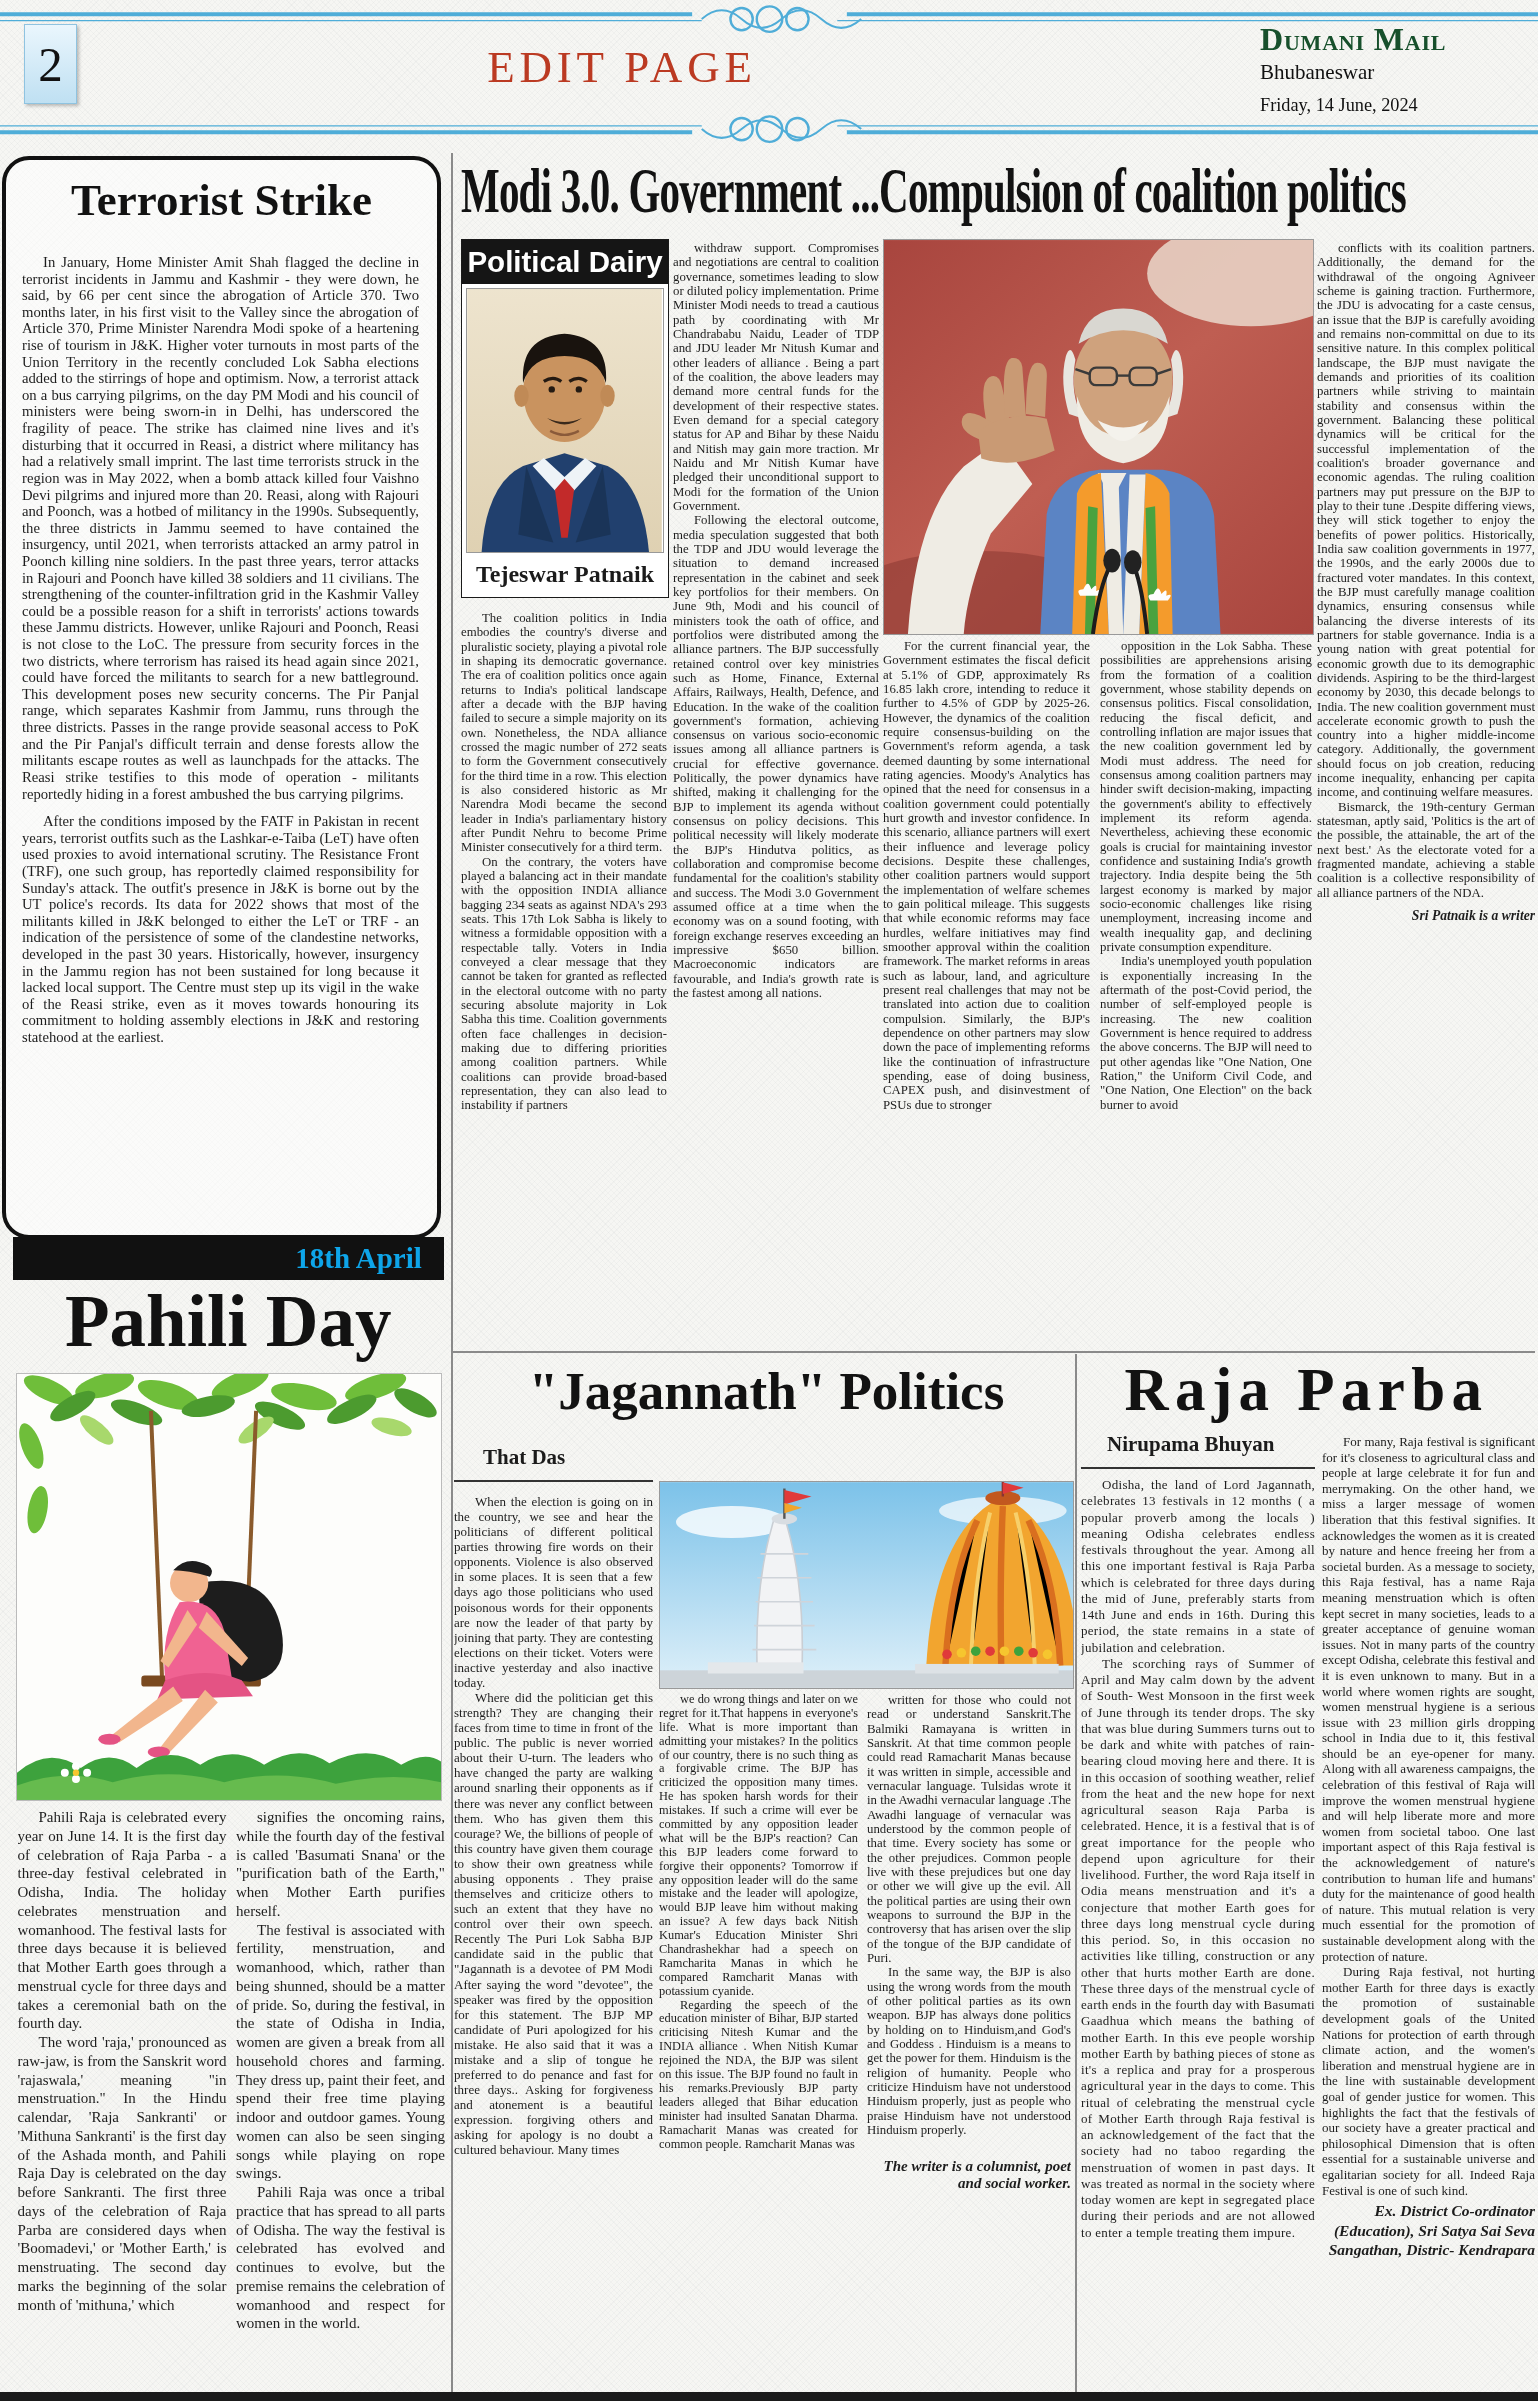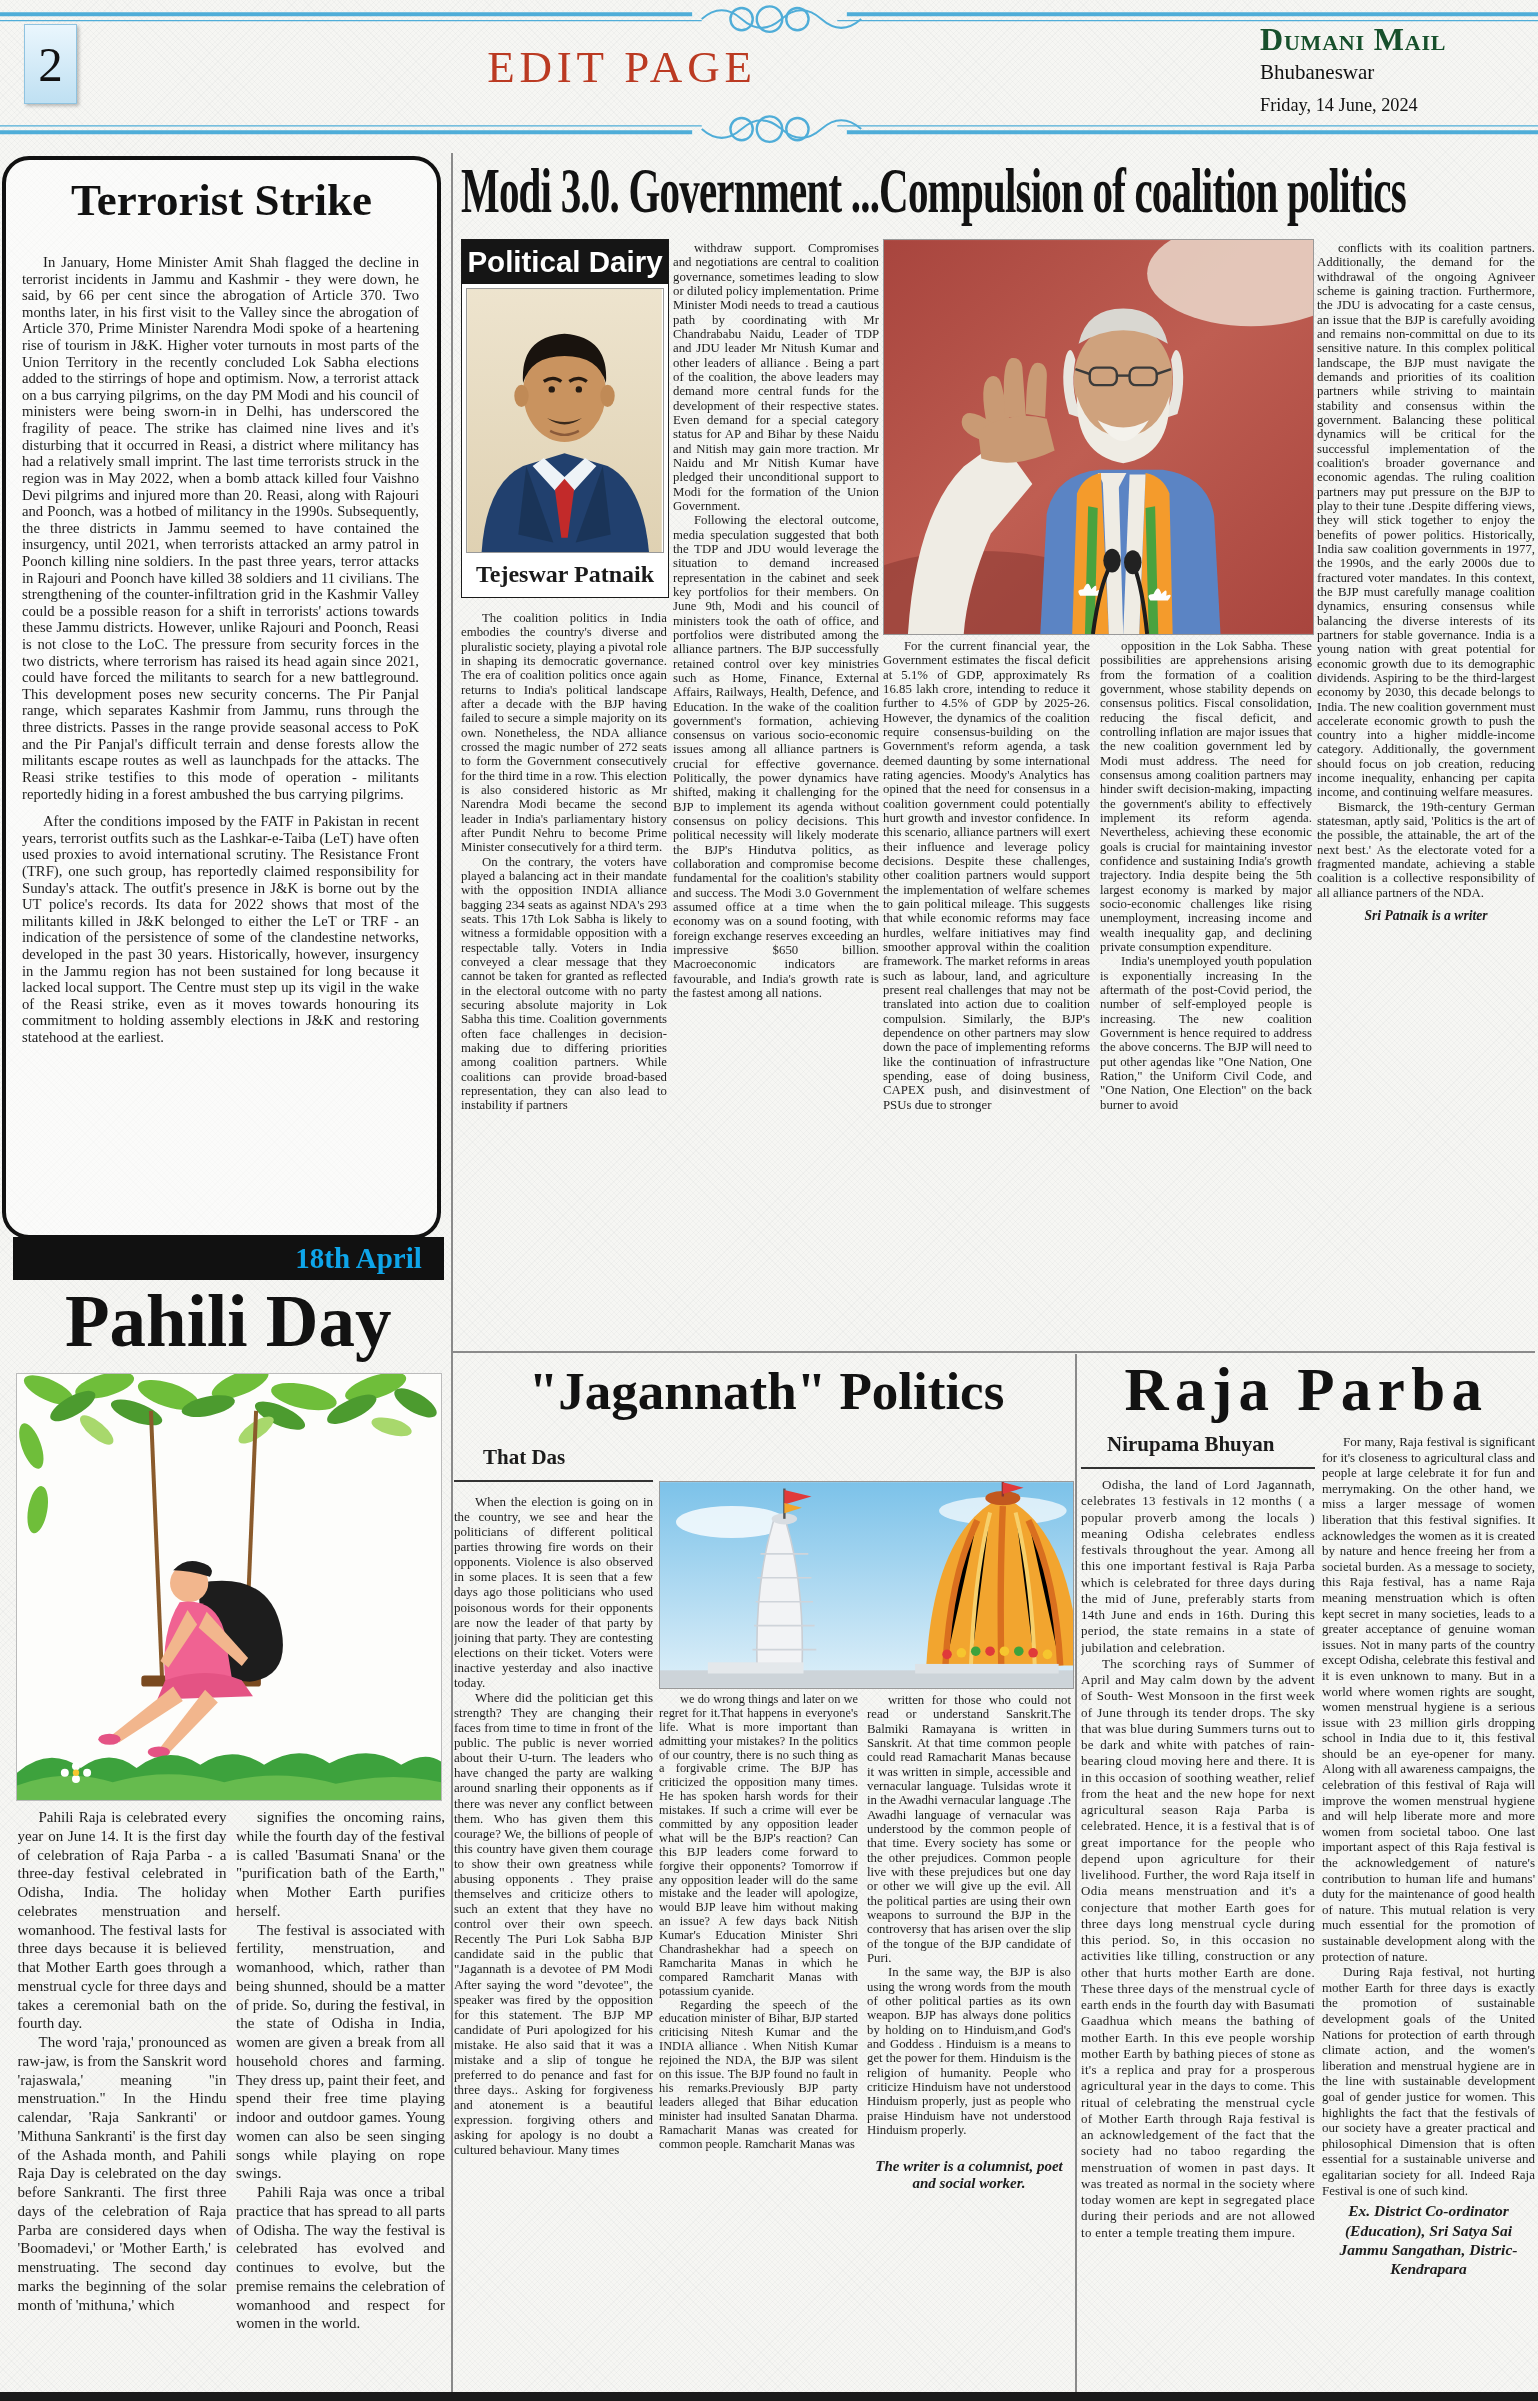--- a/index.html
+++ b/index.html
@@ -13,21 +13,21 @@
   .col{position:absolute;text-align:justify;overflow:hidden;color:#1d1d1d;}
   .col p{margin:0;text-indent:21px;}
   .body-lg{font-size:14.7px;line-height:1.13;}
   .body-md{font-size:12.8px;line-height:1.12;}
   .body-md2{font-size:12.4px;line-height:1.12;}
   .body-jg1{font-size:13px;line-height:1.16;}
   .body-raja1{font-size:13px;line-height:1.25;letter-spacing:0.3px;}
   .body-raja2{font-size:13px;line-height:1.2;}
   .pahili-body{font-size:15px;line-height:1.25;}
   .headline{font-weight:bold;color:#121212;}
-  .signoff{font-weight:bold;font-style:italic;text-align:center;}
+  .signoff{font-weight:bold;font-style:italic;text-align:right;}
   .rule{position:absolute;background:#8a8a8a;}
   .byline{font-weight:bold;font-size:21px;}
   .ornament{position:absolute;left:0;width:100%;}
   svg{display:block;}
 </style>
 </head>
 <body>
 
 <div class="page">
 
@@ -381,17 +381,17 @@
   <div class="rule" style="left:1081px;top:1467px;width:234px;height:1.6px;background:#333;"></div>
 
   <div class="col body-raja1" style="left:1081px;top:1477px;width:234px;height:912px;">
     <p>Odisha, the land of Lord Jagannath, celebrates 13 festivals in 12 months ( a popular proverb among the locals ) meaning Odisha celebrates endless festivals throughout the year. Among all this one important festival is Raja Parba which is celebrated for three days during the mid of June, preferably starts from 14th June and ends in 16th. During this period, the state remains in a state of jubilation and celebration.</p>
     <p>The scorching rays of Summer of April and May calm down by the advent of South- West Monsoon in the first week of June through its tender drops. The sky that was blue during Summers turns out to be dark and white with patches of rain-bearing cloud moving here and there. It is in this occasion of soothing weather, relief from the heat and the new hope for next agricultural season Raja Parba is celebrated. Hence, it is a festival that is of great importance for the people who depend upon agriculture for their livelihood. Further, the word Raja itself in Odia means menstruation and it's a conjecture that mother Earth goes for three days long menstrual cycle during this period. So, in this occasion no activities like tilling, construction or any other that hurts mother Earth are done. These three days of the menstrual cycle of earth ends in the fourth day with Basumati Gaadhua which means the bathing of mother Earth. In this eve people worship mother Earth by bathing pieces of stone as it's a replica and pray for a prosperous agricultural year in the days to come. This ritual of celebrating the menstrual cycle of Mother Earth through Raja festival is an acknowledgement of the fact that the society had no taboo regarding the menstruation of women in past days. It was treated as normal in the society where today women are kept in segregated place during their periods and are not allowed to enter a temple treating them impure.</p>
   </div>
 
   <div class="col body-raja2" style="left:1322px;top:1434px;width:213px;height:955px;">
     <p>For many, Raja festival is significant for it's closeness to agricultural class and people at large celebrate it for fun and merrymaking. On the other hand, we miss a larger message of women liberation that this festival signifies. It acknowledges the women as it is created by nature and hence freeing her from a societal burden. As a message to society, this Raja festival, has a name Raja meaning menstruation which is often kept secret in many societies, leads to a greater acceptance of genuine woman issues. Not in many parts of the country except Odisha, celebrate this festival and it is even unknown to many. But in a world where women rights are sought, women menstrual hygiene is a serious issue with 23 million girls dropping school in India due to it, this festival should be an eye-opener for many. Along with all awareness campaigns, the celebration of this festival of Raja will improve the women menstrual hygiene and will help liberate more and more women from societal taboo. One last important aspect of this Raja festival is the acknowledgement of nature's contribution to human life and humans' duty for the maintenance of good health of nature. This mutual relation is very much essential for the promotion of sustainable development along with the protection of nature.</p>
     <p>During Raja festival, not hurting mother Earth for three days is exactly the promotion of sustainable development goals of the United Nations for protection of earth through climate action, and the women's liberation and menstrual hygiene are in the line with sustainable development goal of gender justice for women. This highlights the fact that the festivals of our society have a greater practical and philosophical Dimension that is often essential for a sustainable universe and egalitarian society for all. Indeed Raja Festival is one of such kind.</p>
-    <p class="signoff" style="text-indent:0;margin-top:3.2px;font-size:15.5px;line-height:1.25;">Ex. District Co-ordinator (Education), Sri Satya Sai Jammu Sangathan, Distric- Kendrapara</p>
+    <p class="signoff" style="text-indent:0;margin-top:3.2px;font-size:15.5px;line-height:1.25;">Ex. District Co-ordinator (Education), Sri Satya Sai Seva Sangathan, Distric- Kendrapara</p>
   </div>
 
 </div>
 
 
 </body></html>

